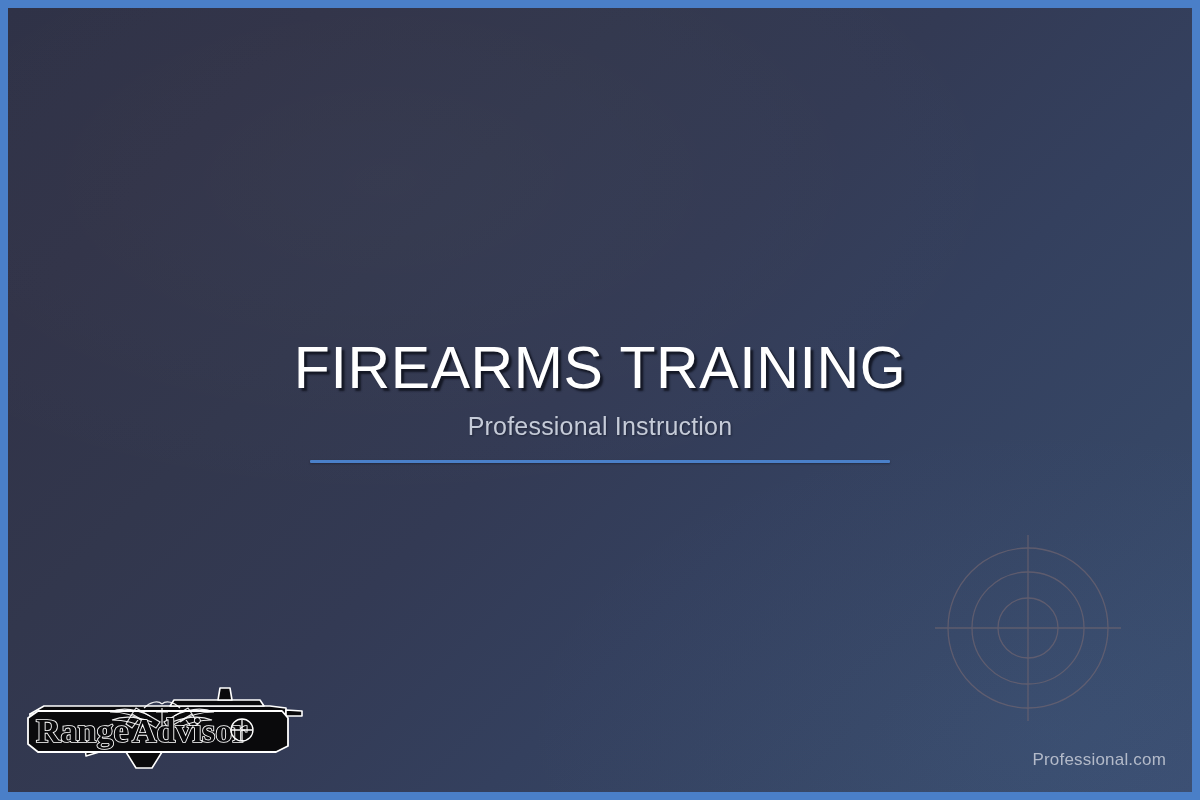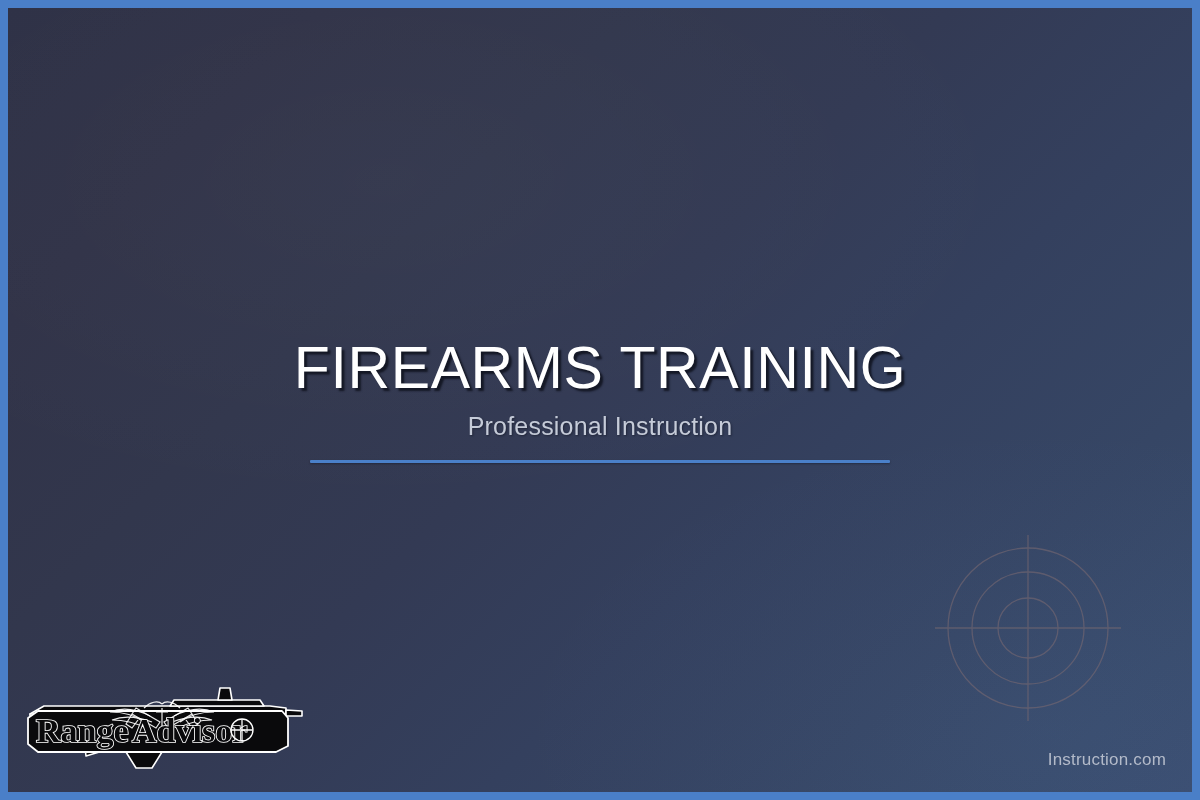--- a/index.html
+++ b/index.html
@@ -200,15 +200,15 @@
       <g fill="none" stroke="#ffffff" stroke-width="1.3">
         <circle cx="218" cy="52" r="11"></circle>
         <g clip-path="url(#scopeclip)">
           <line x1="207" y1="52" x2="229" y2="52"></line>
           <line x1="218" y1="41" x2="218" y2="63"></line>
         </g>
       </g>
     </svg>
   </div>
 
-  <div id="site-url">Instruction.com</div>
+  <div id="site-url">Professional.com</div>
 
 </div>
 
 </body></html>

